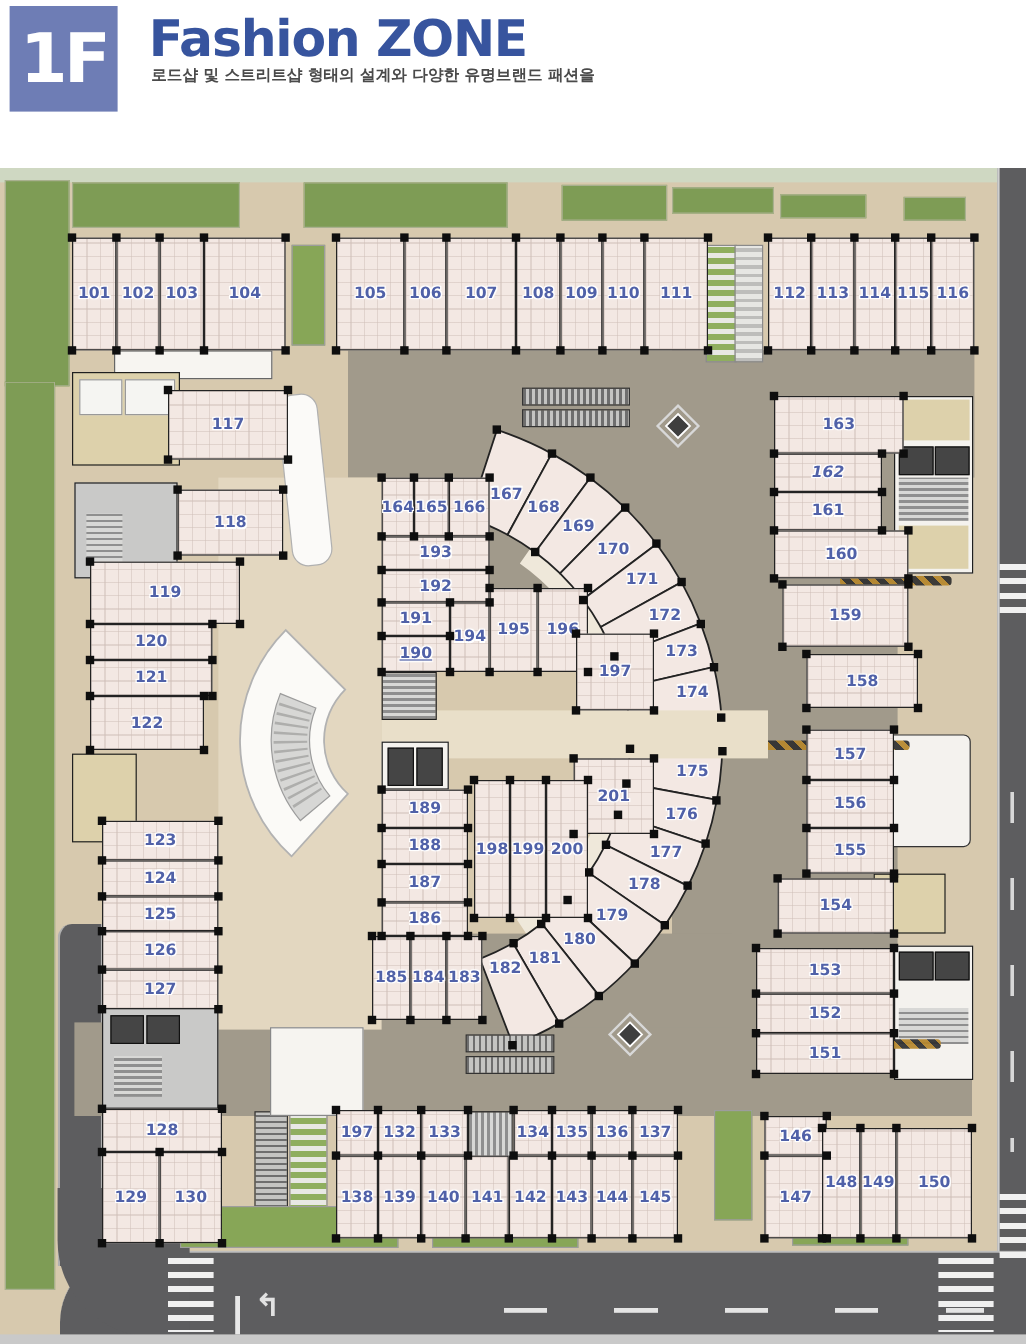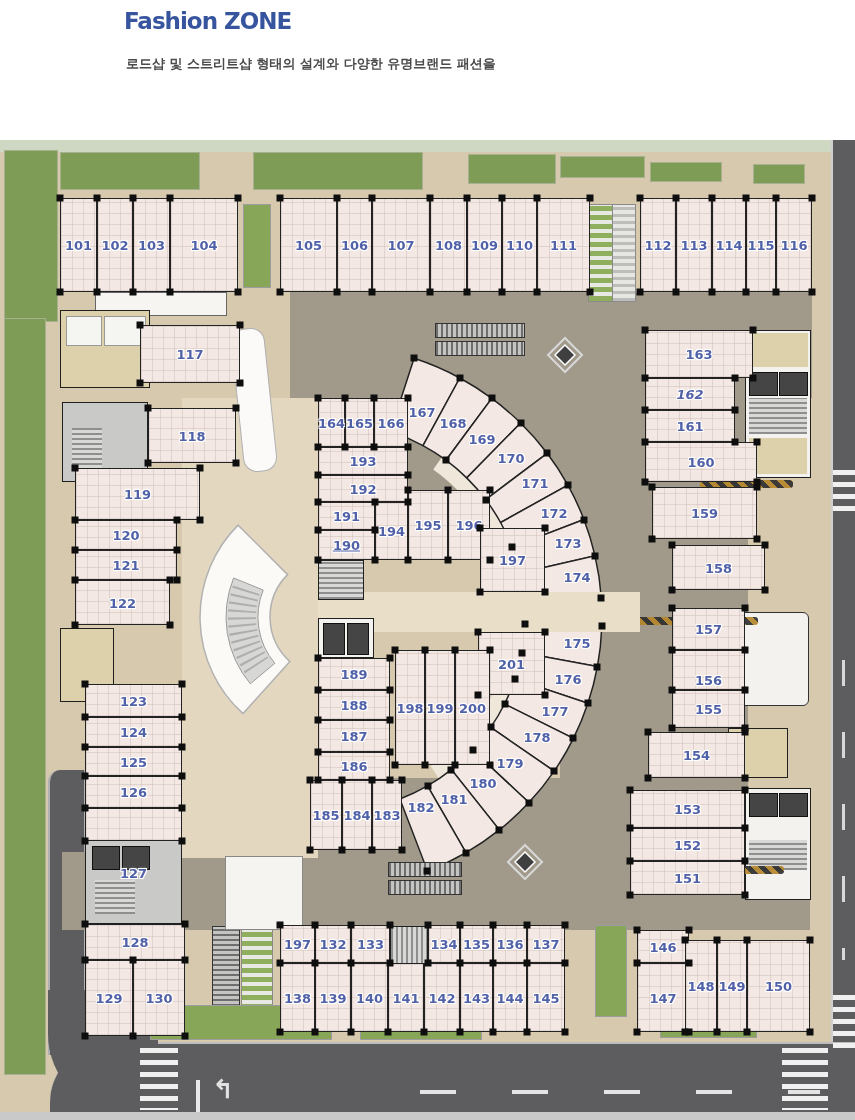--- a/index.html
+++ b/index.html
@@ -3,21 +3,21 @@
 <meta charset="utf-8">
 <style>
   html,body{margin:0;padding:0;background:#fff;}
   #stage{position:relative;width:855px;height:1120px;background:#fff;overflow:hidden;
          font-family:"DejaVu Sans","Liberation Sans",sans-serif;}
   .abs{position:absolute;}
   
   .badge{left:8px;top:5px;width:90px;height:88px;background:#6e7db5;display:flex;
          align-items:center;justify-content:center;}
   .badge span{color:#fff;font-size:57px;font-weight:bold;letter-spacing:-3px;}
-  .title{left:124px;top:8px;font-size:23px;font-weight:600;color:#37549e;letter-spacing:-1px;}
+  .title{left:124px;top:8px;font-size:42px;font-weight:600;color:#37549e;letter-spacing:-1px;}
   .desc{left:126px;top:54px;font-size:13px;font-weight:600;color:#4a4a4a;line-height:1.5;}
   
   #plan{left:0;top:140px;width:855px;height:980px;background:#d7c9ae;overflow:hidden;}
   .lawn{background:#7e9c55;box-shadow:inset 0 0 0 1px #a9b08f;}
   .pgreen{background:#87a657;border:1px solid #9d9d9d;}
   .road{background:#5d5d5f;}
   .corr{background:#a19a8b;}
   .atrium{background:#e3d7c0;}
   .walkway{background:#e9dfc9;}
   .svc{box-sizing:border-box;border:1.5px solid #1f1f1f;}
@@ -39,20 +39,23 @@
           white-space:nowrap;text-shadow:-1px -1px 0 #fff,1px -1px 0 #fff,-1px 1px 0 #fff,1px 1px 0 #fff,0 0 3px #fff;}
   .col{position:absolute;width:7px;height:7px;background:#0e0e0e;transform:translate(-50%,-50%);}
   svg{position:absolute;left:0;top:0;pointer-events:none;}
   .arrowmark{color:#e2e2e2;font-size:26px;font-weight:bold;}
 </style>
 </head>
 <body>
 
 <div id="stage">
 
+  <div class="abs badge">
+    <span>1F</span>
+  </div>
   <div class="abs title">Fashion ZONE</div>
   <div class="abs desc">
     <div>로드샵 및 스트리트샵 형태의 설계와 다양한 유명브랜드 패션을</div>
   </div>
 
   <div id="plan" class="abs">
 
     <div class="abs" style="left:0;top:0;width:855px;height:12px;background:#cfd8c2;"></div>
     <div class="abs lawn" style="left:4px;top:10px;width:54px;height:172px;"></div>
     <div class="abs lawn" style="left:4px;top:178px;width:42px;height:757px;"></div>
@@ -225,21 +228,21 @@
         <div class="ulabel" style="left: 122.5px; top: 462.5px;">122</div>
         <div class="unit" style="left: 85px; top: 544px; width: 97px; height: 33px;"></div>
         <div class="ulabel" style="left: 133.5px; top: 560.5px;">123</div>
         <div class="unit" style="left: 85px; top: 577px; width: 97px; height: 30px;"></div>
         <div class="ulabel" style="left: 133.5px; top: 592px;">124</div>
         <div class="unit" style="left: 85px; top: 607px; width: 97px; height: 29px;"></div>
         <div class="ulabel" style="left: 133.5px; top: 621.5px;">125</div>
         <div class="unit" style="left: 85px; top: 636px; width: 97px; height: 32px;"></div>
         <div class="ulabel" style="left: 133.5px; top: 652px;">126</div>
         <div class="unit" style="left: 85px; top: 668px; width: 97px; height: 33px;"></div>
-        <div class="ulabel" style="left: 133.5px; top: 684.5px; margin-top: 48px;">127</div>
+        <div class="ulabel" style="left: 133.5px; top: 684.5px;">127</div>
         <div class="unit" style="left: 85px; top: 784px; width: 100px; height: 36px;"></div>
         <div class="ulabel" style="left: 135px; top: 802px;">128</div>
         <div class="unit" style="left: 85px; top: 820px; width: 48px; height: 76px;"></div>
         <div class="ulabel" style="left: 109px; top: 858px;">129</div>
         <div class="unit" style="left: 133px; top: 820px; width: 52px; height: 76px;"></div>
         <div class="ulabel" style="left: 159px; top: 858px;">130</div>
         <div class="unit" style="left: 280px; top: 785px; width: 35px; height: 38px;"></div>
         <div class="ulabel" style="left: 297.5px; top: 804px;">197</div>
         <div class="unit" style="left: 315px; top: 785px; width: 36px; height: 38px;"></div>
         <div class="ulabel" style="left: 333px; top: 804px;">132</div>
@@ -283,21 +286,21 @@
         <div class="ulabel" style="left: 687.5px; top: 738px;">151</div>
         <div class="unit" style="left: 630px; top: 688px; width: 115px; height: 33px;"></div>
         <div class="ulabel" style="left: 687.5px; top: 704.5px;">152</div>
         <div class="unit" style="left: 630px; top: 650px; width: 115px; height: 38px;"></div>
         <div class="ulabel" style="left: 687.5px; top: 669px;">153</div>
         <div class="unit" style="left: 648px; top: 592px; width: 97px; height: 46px;"></div>
         <div class="ulabel" style="left: 696.5px; top: 615px;">154</div>
         <div class="unit" style="left: 672px; top: 550px; width: 73px; height: 38px;"></div>
         <div class="ulabel" style="left: 708.5px; top: 569px;">155</div>
         <div class="unit" style="left: 672px; top: 510px; width: 73px; height: 40px;"></div>
-        <div class="ulabel" style="left: 708.5px; top: 530px; margin-top: 10px;">156</div>
+        <div class="ulabel" style="left: 708.5px; top: 530px;">156</div>
         <div class="unit" style="left: 672px; top: 468px; width: 73px; height: 42px;"></div>
         <div class="ulabel" style="left: 708.5px; top: 489px;">157</div>
         <div class="unit" style="left: 672px; top: 405px; width: 93px; height: 45px;"></div>
         <div class="ulabel" style="left: 718.5px; top: 427.5px;">158</div>
         <div class="unit" style="left: 652px; top: 347px; width: 105px; height: 52px;"></div>
         <div class="ulabel" style="left: 704.5px; top: 373px;">159</div>
         <div class="unit" style="left: 645px; top: 302px; width: 112px; height: 40px;"></div>
         <div class="ulabel" style="left: 701px; top: 322px;">160</div>
         <div class="unit" style="left: 645px; top: 270px; width: 90px; height: 32px;"></div>
         <div class="ulabel" style="left: 690px; top: 286px;">161</div>

